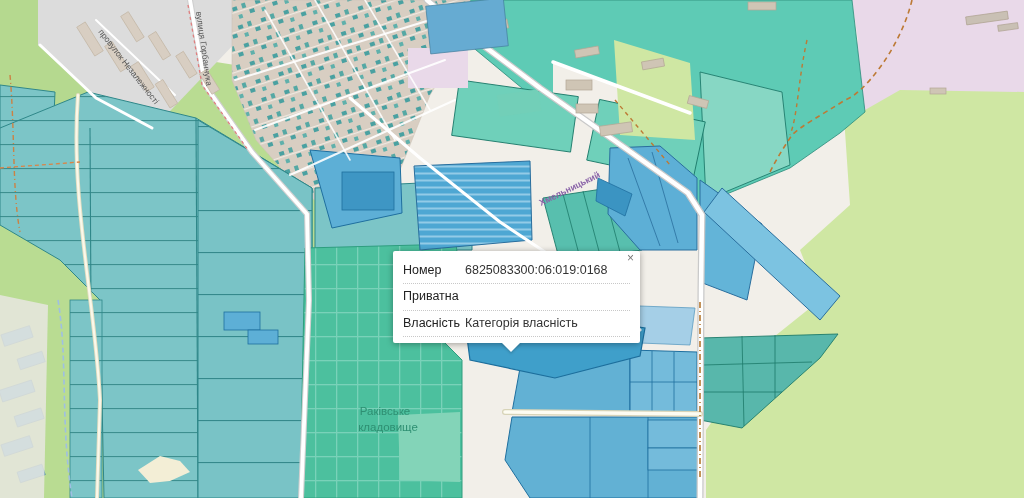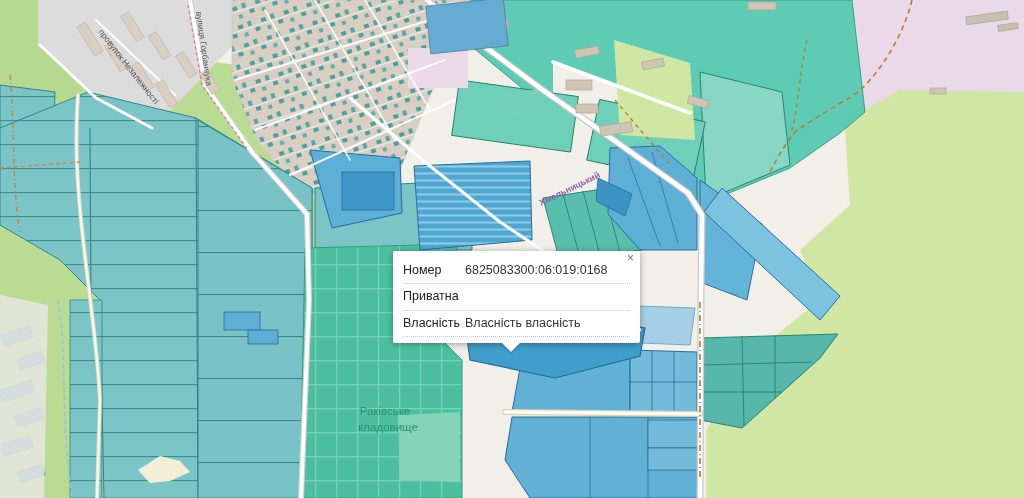--- a/index.html
+++ b/index.html
@@ -233,18 +233,18 @@
     <span class="popup-close">×</span>
     <div class="popup-row">
       <div class="popup-label">Номер</div>
       <div class="popup-value">6825083300:06:019:0168</div>
     </div>
     <div class="popup-row">
       <div class="popup-label">Приватна</div>
     </div>
     <div class="popup-row">
       <div class="popup-label">Власність</div>
-      <div class="popup-value">Власність власність</div>
+      <div class="popup-value">Категорія власність</div>
     </div>
     <div class="popup-tip"></div>
   </div>
 
 </div>
 
 </body></html>

